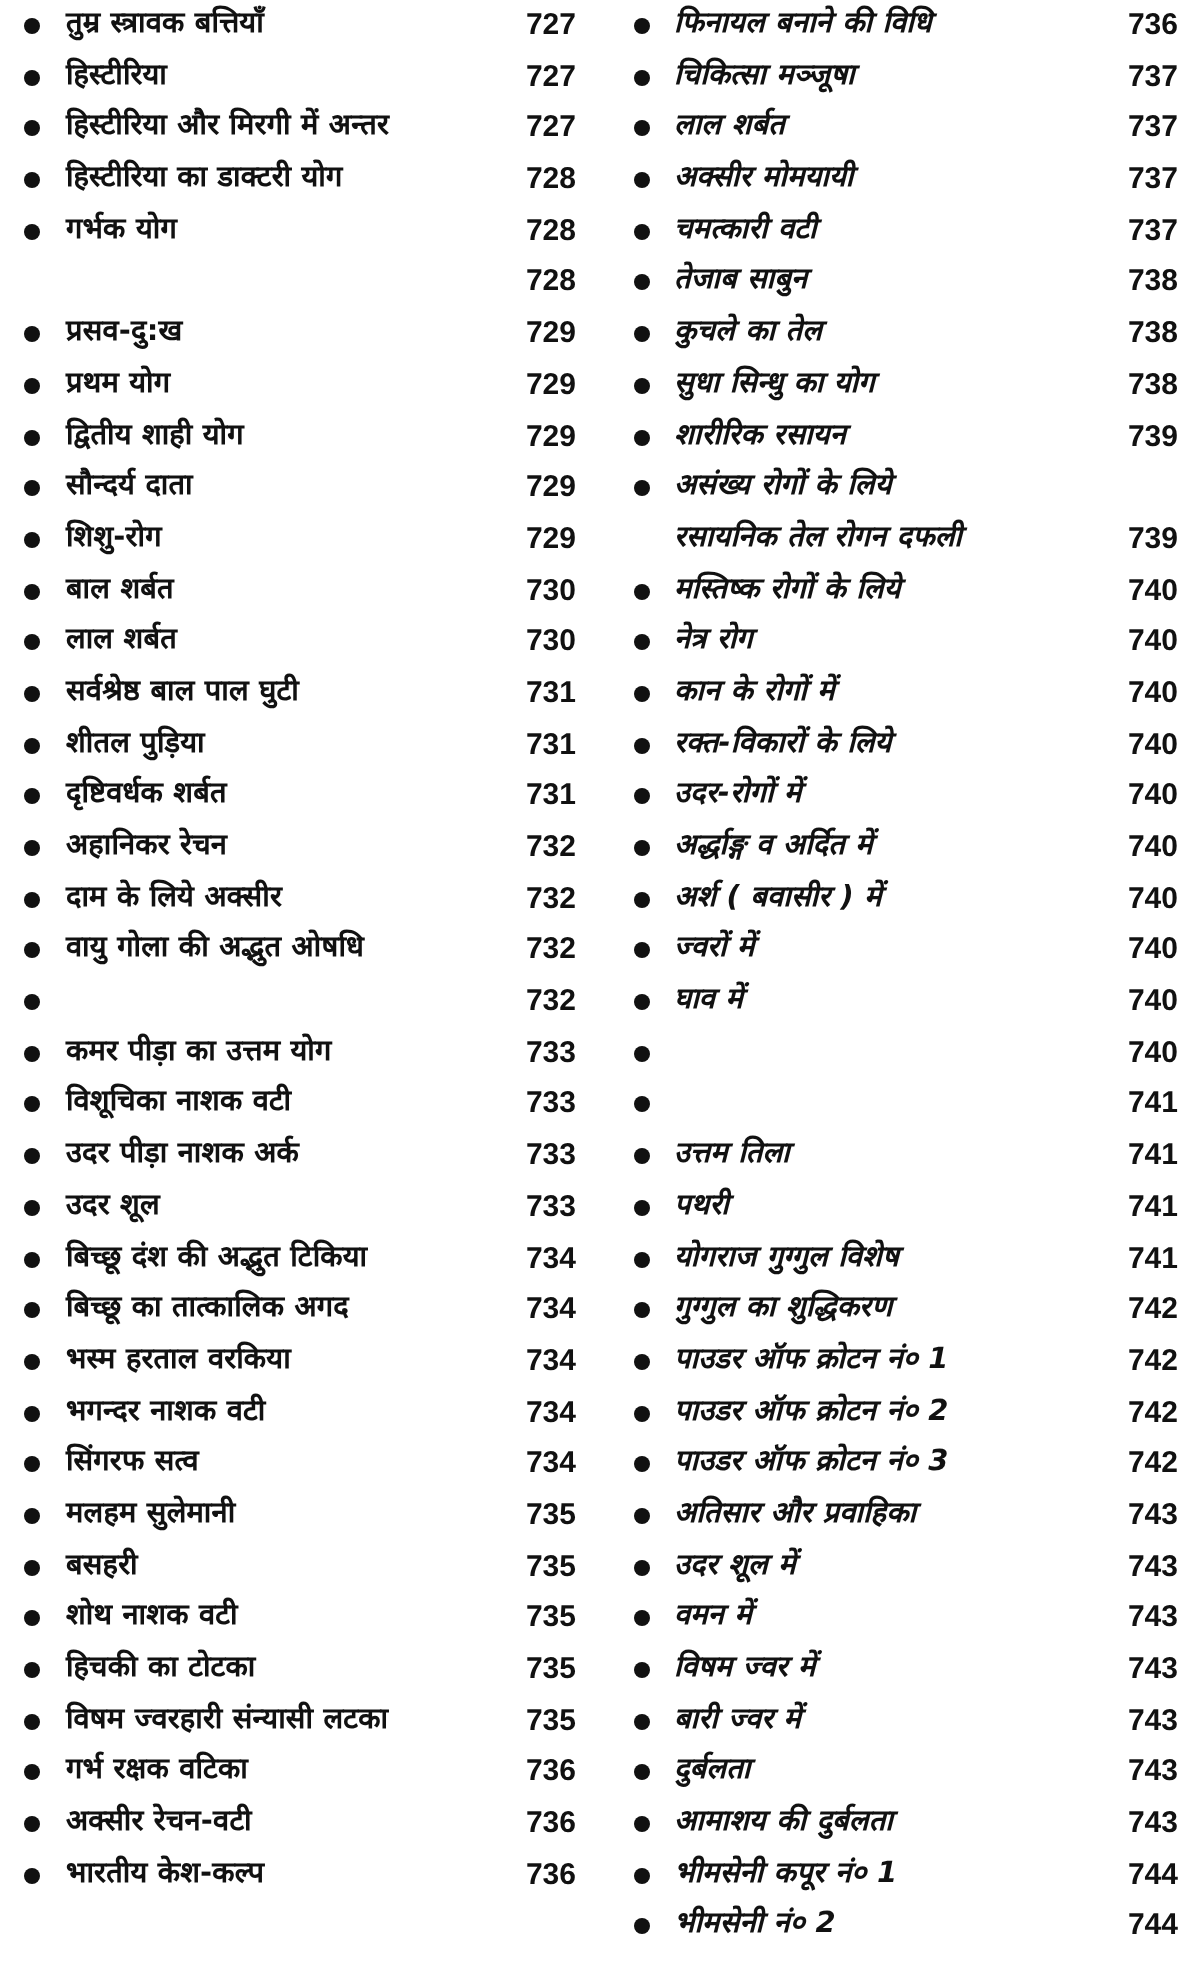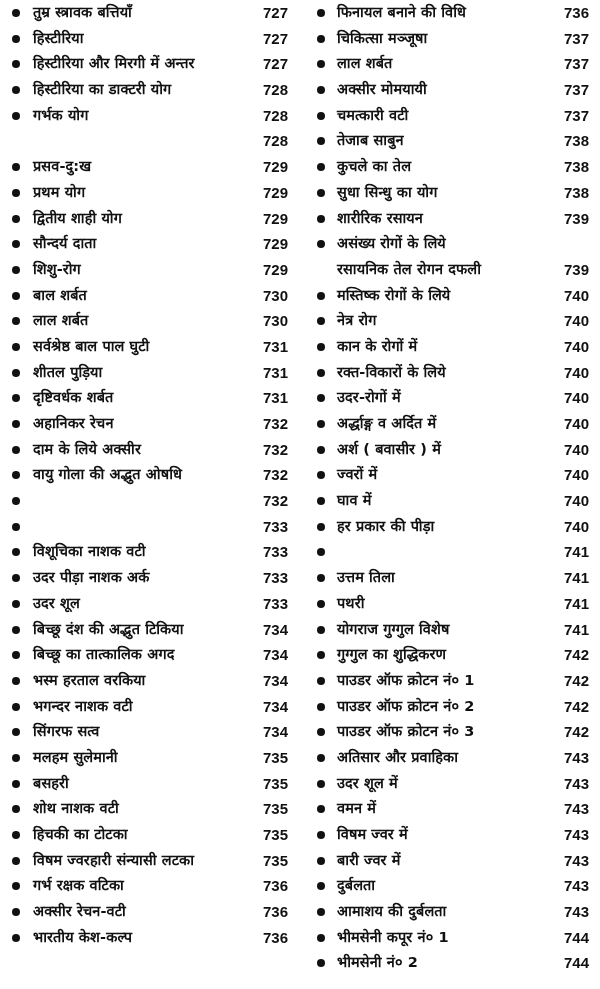--- a/index.html
+++ b/index.html
@@ -9,21 +9,21 @@
   .col { position: absolute; top: 0; }
   .col.left { left: 0; width: 298px; }
   .col.right { left: 303px; width: 297px; }
   .row { position: relative; height: 25.7px; line-height: 25.7px; white-space: nowrap; }
   .bullet { position: absolute; top: 0; width: 8px; height: 8px; border-radius: 50%;
             background: #111; margin-top: 9px; }
   .left .bullet { left: 12px; }
   .right .bullet { left: 14px; }
   .title { position: absolute; top: 0; font-size: 14.5px; font-weight: bold; letter-spacing: 0.1px; }
   .left .title { left: 33px; }
-  .right .title { left: 34px; }
+  .right .title { left: 34px; font-style: italic; }
   .num { position: absolute; top: 0; font-size: 15px; font-weight: bold;
          font-family: "Liberation Sans", "DejaVu Sans", sans-serif; text-align: right; width: 40px; }
   .left .num { left: 248px; text-align: right; }
   .right .num { left: 246px; }
 </style>
 </head>
 <body>
 
 <div class="page">
   <div class="col left" id="col-left">
@@ -119,20 +119,21 @@
         <span class="bullet"></span>
         <span class="title">वायु गोला की अद्भुत ओषधि</span>
         <span class="num">732</span>
       </div>
       <div class="row">
         <span class="bullet"></span>
         <span class="num">732</span>
       </div>
       <div class="row">
         <span class="bullet"></span>
+        <span class="title">कमर पीड़ा का उत्तम योग</span>
         <span class="num">733</span>
       </div>
       <div class="row">
         <span class="bullet"></span>
         <span class="title">विशूचिका नाशक वटी</span>
         <span class="num">733</span>
       </div>
       <div class="row">
         <span class="bullet"></span>
         <span class="title">उदर पीड़ा नाशक अर्क</span>
@@ -304,21 +305,20 @@
         <span class="title">ज्वरों में</span>
         <span class="num">740</span>
       </div>
       <div class="row">
         <span class="bullet"></span>
         <span class="title">घाव में</span>
         <span class="num">740</span>
       </div>
       <div class="row">
         <span class="bullet"></span>
-        <span class="title">हर प्रकार की पीड़ा</span>
         <span class="num">740</span>
       </div>
       <div class="row">
         <span class="bullet"></span>
         <span class="num">741</span>
       </div>
       <div class="row">
         <span class="bullet"></span>
         <span class="title">उत्तम तिला</span>
         <span class="num">741</span>

